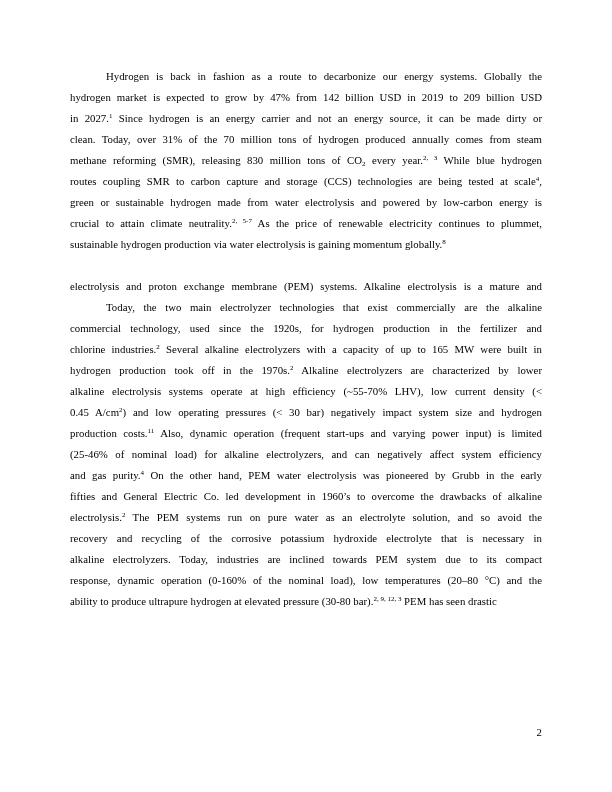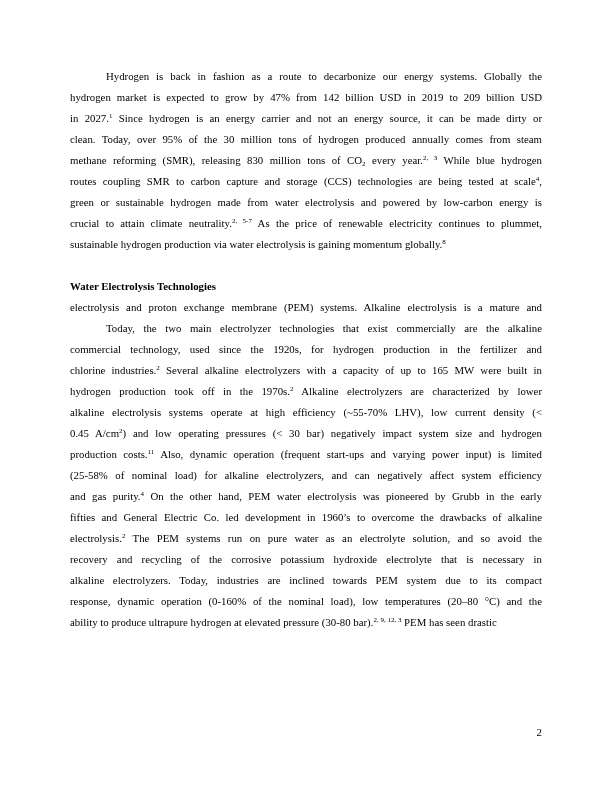--- a/index.html
+++ b/index.html
@@ -62,41 +62,38 @@
 </style>
 </head>
 <body>
 
 <div class="page">
   <div class="text-block">
       <div class="paragraph">
         <div class="line first">Hydrogen is back in fashion as a route to decarbonize our energy systems. Globally the</div>
         <div class="line">hydrogen market is expected to grow by 47% from 142 billion USD in 2019 to 209 billion USD</div>
         <div class="line">in 2027.<sup>1</sup> Since hydrogen is an energy carrier and not an energy source, it can be made dirty or</div>
-        <div class="line">clean. Today, over 95% of the 30 million tons of hydrogen produced annually comes from steam</div>
+        <div class="line">clean. Today, over 31% of the 70 million tons of hydrogen produced annually comes from steam</div>
         <div class="line">methane reforming (SMR), releasing 830 million tons of CO<sub>2</sub> every year.<sup>2, 3</sup> While blue hydrogen</div>
         <div class="line">routes coupling SMR to carbon capture and storage (CCS) technologies are being tested at scale<sup>4</sup>,</div>
         <div class="line">green or sustainable hydrogen made from water electrolysis and powered by low-carbon energy is</div>
         <div class="line">crucial to attain climate neutrality.<sup>2, 5-7</sup> As the price of renewable electricity continues to plummet,</div>
         <div class="line last">sustainable hydrogen production via water electrolysis is gaining momentum globally.<sup>8</sup></div>
       </div>
       <div class="spacer"></div>
-      <div class="heading">
-        <div class="line last">Water Electrolysis Technologies</div>
-      </div>
       <div class="paragraph">
         <div class="line">electrolysis and proton exchange membrane (PEM) systems. Alkaline electrolysis is a mature and</div>
         <div class="line first">Today, the two main electrolyzer technologies that exist commercially are the alkaline</div>
         <div class="line">commercial technology, used since the 1920s, for hydrogen production in the fertilizer and</div>
         <div class="line">chlorine industries.<sup>2</sup> Several alkaline electrolyzers with a capacity of up to 165 MW were built in</div>
         <div class="line">hydrogen production took off in the 1970s.<sup>2</sup> Alkaline electrolyzers are characterized by lower</div>
         <div class="line">alkaline electrolysis systems operate at high efficiency (~55-70% LHV), low current density (&lt;</div>
         <div class="line">0.45 A/cm<sup>2</sup>) and low operating pressures  (&lt; 30 bar) negatively impact system size and hydrogen</div>
         <div class="line">production costs.<sup>11</sup> Also, dynamic operation (frequent start-ups and varying power input) is limited</div>
-        <div class="line">(25-58% of nominal load) for alkaline electrolyzers, and can negatively affect system efficiency</div>
+        <div class="line">(25-46% of nominal load) for alkaline electrolyzers, and can negatively affect system efficiency</div>
         <div class="line">and gas purity.<sup>4</sup> On the other hand, PEM water electrolysis was pioneered by Grubb in the early</div>
         <div class="line">fifties and General Electric Co. led development in 1960’s to overcome the drawbacks of alkaline</div>
         <div class="line">electrolysis.<sup>2</sup> The PEM systems run on pure water as an electrolyte solution, and so avoid the</div>
         <div class="line">recovery and recycling of the corrosive potassium hydroxide electrolyte that is necessary in</div>
         <div class="line">alkaline electrolyzers. Today, industries are inclined towards PEM system due to its compact</div>
         <div class="line">response, dynamic operation (0-160% of the nominal load), low temperatures (20–80 °C) and the</div>
         <div class="line last">ability to produce ultrapure hydrogen at elevated pressure (30-80 bar).<sup>2, 9, 12, 3</sup> PEM has seen drastic</div>
       </div>
     </div>
   <div class="page-number">2</div>

